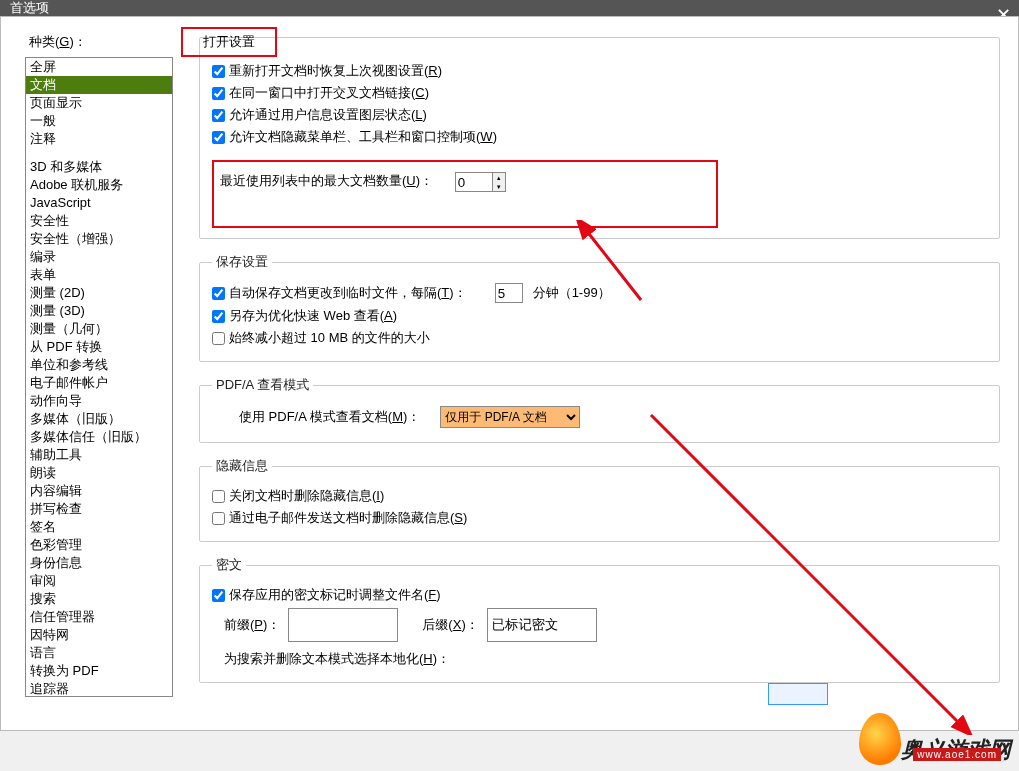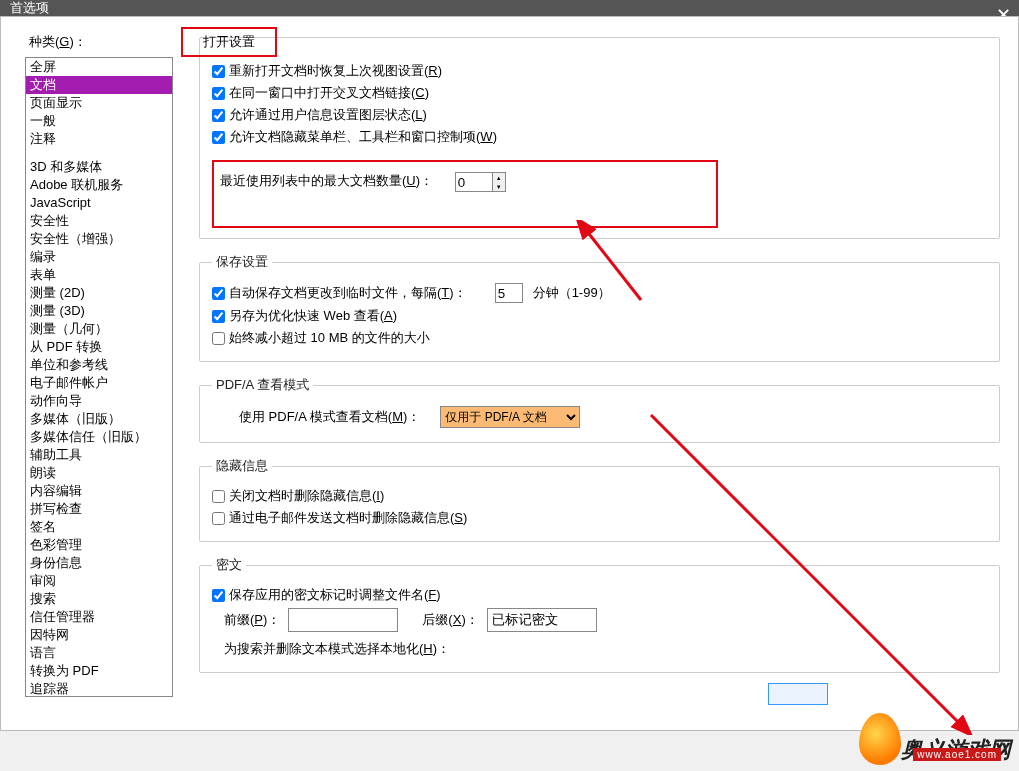--- a/index.html
+++ b/index.html
@@ -7,36 +7,36 @@
   .green-strip { position: absolute; left: 0; top: 85px; width: 10px; height: 30px; background: #1abc6f; }
   .titlebar { background: #555; color: #fff; height: 16px; display: flex; align-items: center; padding: 0 10px; position: relative; }
   .titlebar .title { font-size: 13px; }
   .close-icon { position: absolute; right: 8px; top: 4px; font-size: 18px; color: #fff; cursor: pointer; }
   .dialog-body { background: #fff; border: 1px solid #bbb; margin: 0; display: flex; height: 715px; position: relative; padding-top: 8px; }
   .left-col { width: 180px; padding: 8px 0 8px 24px; }
   .category-label { font-size: 13px; margin-bottom: 6px; margin-left: 4px; }
   .underline { text-decoration: underline; }
   .category-list { border: 1px solid #888; width: 148px; height: 640px; overflow-y: scroll; background: #fff; font-size: 13px; line-height: 18px; }
   .category-list .item { padding: 0 4px; cursor: pointer; }
-  .category-list .item.selected { background: #a21caf; color: #fff; }
+  .category-list .item.selected { background: #4d7c0f; color: #fff; }
   .category-list .separator { height: 10px; }
   .right-col { flex: 1; padding: 0 18px 10px 18px; position: relative; }
   .red-box { border: 2px solid #e30613; }
   .section-title-box { display: inline-block; padding: 4px 20px; margin-left: 0; margin-top: 5px; position: absolute; top: -3px; left: 0; }
   fieldset { border: 1px solid #ccc; border-radius: 2px; margin-top: 14px; padding: 8px 12px 10px 12px; }
   legend { font-size: 13px; padding: 0 4px; color: #222; }
   .row { display: flex; align-items: center; margin: 4px 0; }
   label.chk { display: flex; align-items: center; gap: 4px; cursor: pointer; }
   input[type=checkbox] { width: 13px; height: 13px; }
   .number-field { width: 38px; height: 20px; border: 1px solid #888; padding: 0 2px; text-align: left; }
   .spinner { display: inline-flex; flex-direction: column; border: 1px solid #888; height: 20px; width: 14px; margin-left: -1px; }
   .spinner button { height: 10px; font-size: 6px; line-height: 6px; border: none; background: #f0f0f0; cursor: pointer; padding: 0; }
   .recent-wrap { border: 2px solid #e30613; padding: 10px 210px 34px 6px; margin-top: 10px; display: inline-block; }
   select { height: 22px; border: 1px solid #888; background: #fdba74; font-size: 12px; }
-  .text-input { height: 24px; border: 1px solid #888; padding: 0 4px; }
+  .text-input { height: 34px; border: 1px solid #888; padding: 0 4px; }
   .arrow-svg { position: absolute; pointer-events: none; }
   .watermark { position: absolute; right: 8px; bottom: 6px; display: flex; align-items: flex-end; }
   .watermark .logo { width: 42px; height: 52px; background: radial-gradient(circle at 40% 40%, #ffd54a, #ff7b00 70%); border-radius: 50% 50% 50% 50% / 60% 60% 40% 40%; position: relative; }
   .watermark .txt { font-size: 22px; font-weight: bold; font-style: italic; color: #222; }
   .watermark .sub { position: absolute; bottom: 4px; right: 10px; font-size: 10px; background: #c91818; color: #fff; padding: 1px 4px; letter-spacing: 1px; }
   .button-frag { position: absolute; bottom: 25px; right: 190px; width: 60px; height: 22px; border: 1px solid #3399ff; background: #eaf3ff; }
 </style>
 </head>
 <body>
 

